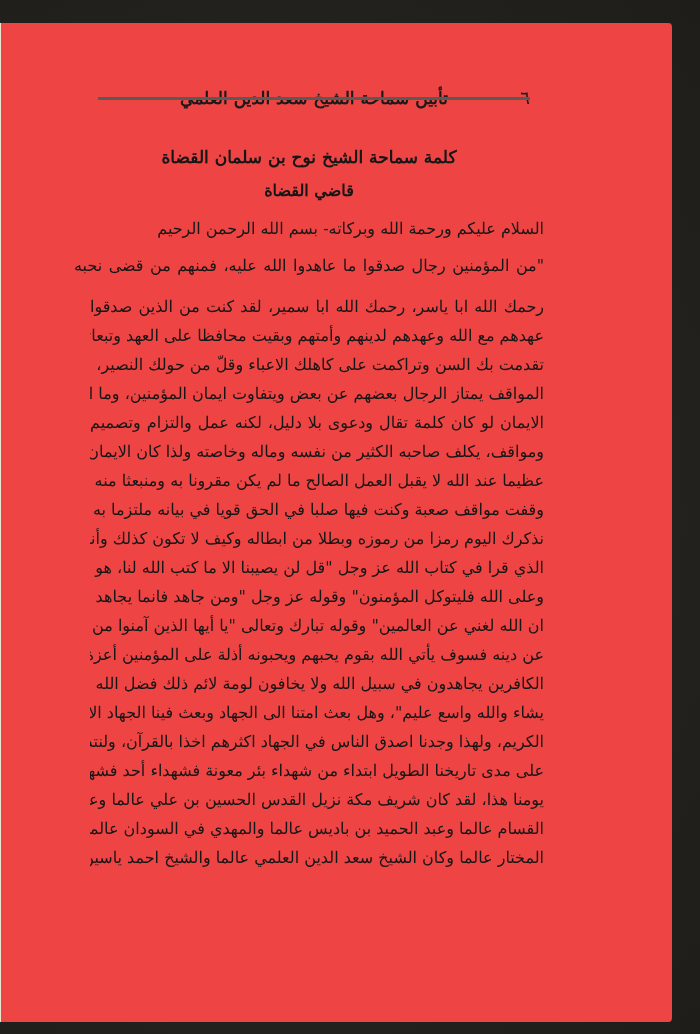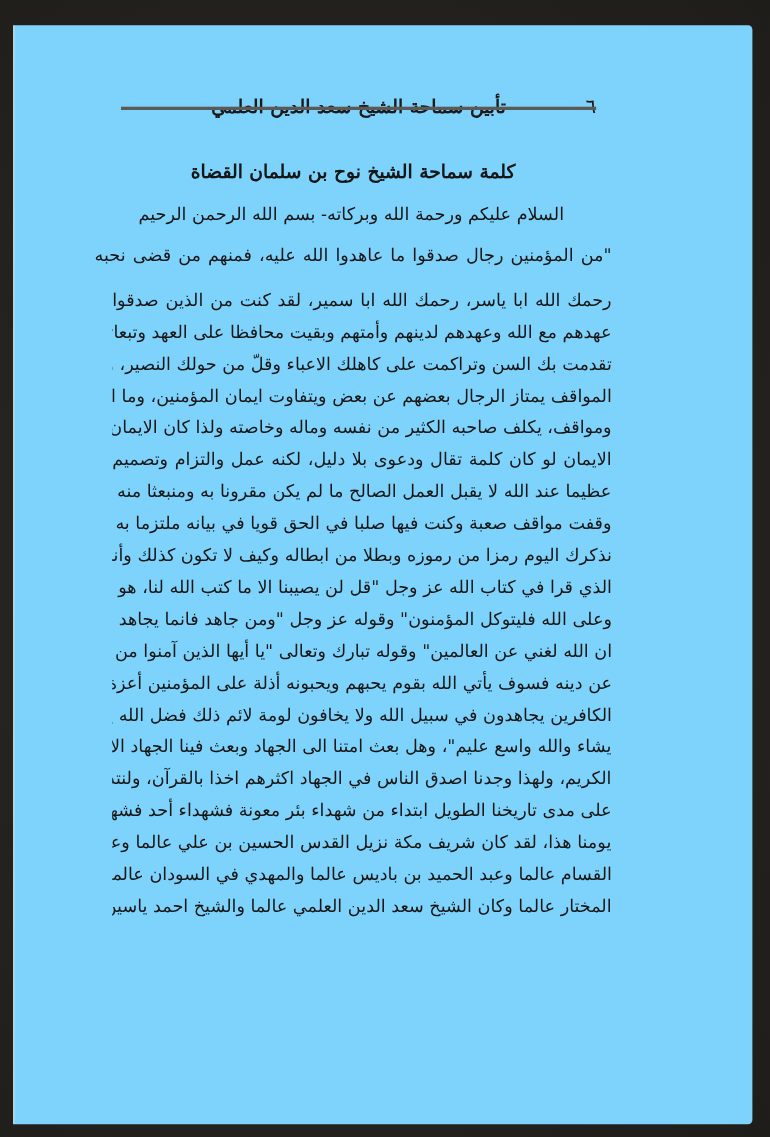--- a/index.html
+++ b/index.html
@@ -14,25 +14,25 @@
       position: relative;
       font-family: "DejaVu Sans", sans-serif;
     }
     .backdrop {
       position: absolute;
       inset: 0;
       background: radial-gradient(ellipse at 40% 50%, #2c2a25 0%, #1f1d1a 100%);
     }
     .page {
       position: absolute;
-      left: 12px;
+      left: 0;
       top: 23px;
       width: 672px;
       height: 999px;
-      background: #7dd3fc;
+      background: #ef4444;
       border-top-right-radius: 4px;
       border-bottom-right-radius: 4px;
       box-shadow: 1px 0 0 #e9e6d2 inset;
     }
     .running-head {
       position: absolute;
       left: 98px;
       top: 58px;
       width: 432px;
       height: 36px;
@@ -84,21 +84,21 @@
       margin: 0;
     }
     .speaker-role {
       text-align: center;
       font-size: 16px;
       font-weight: bold;
       line-height: 28px;
       margin: 6px 0 0 0;
     }
     .greeting {
-      text-align: left;
+      text-align: right;
       font-size: 16px;
       line-height: 28px;
       margin: 10px 0 0 0;
       padding-left: 40px;
     }
     .quote {
       text-align: justify;
       text-align-last: right;
       font-size: 16px;
       line-height: 29px;
@@ -129,33 +129,34 @@
 <div class="page">
 
   <div class="running-head">
     <span class="page-number">٦</span>
     <span class="running-title">تأبين سماحة الشيخ سعد الدين العلمي</span>
   </div>
   <div class="head-rule"></div>
 
   <div class="content">
     <h1 class="speech-title">كلمة سماحة الشيخ نوح بن سلمان القضاة</h1>
+    <h2 class="speaker-role">قاضي القضاة</h2>
     <p class="greeting">السلام عليكم ورحمة الله وبركاته- بسم الله الرحمن الرحيم</p>
 
     <p class="quote">
       <span class="line">"من المؤمنين رجال صدقوا ما عاهدوا الله عليه، فمنهم من قضى نحبه</span>
     </p>
 
     <p class="body-para">
       <span class="line">رحمك الله ابا ياسر، رحمك الله ابا سمير، لقد كنت من الذين صدقوا</span>
       <span class="line">عهدهم مع الله وعهدهم لدينهم وأمتهم وبقيت محافظا على العهد وتبعاته وان</span>
       <span class="line">تقدمت بك السن وتراكمت على كاهلك الاعباء وقلّ من حولك النصير، وبهذه</span>
       <span class="line">المواقف يمتاز الرجال بعضهم عن بعض ويتفاوت ايمان المؤمنين، وما اسهل</span>
+      <span class="line">الايمان لو كان كلمة تقال ودعوى بلا دليل، لكنه عمل والتزام وتصميم</span>
       <span class="line">ومواقف، يكلف صاحبه الكثير من نفسه وماله وخاصته ولذا كان الايمان</span>
-      <span class="line">الايمان لو كان كلمة تقال ودعوى بلا دليل، لكنه عمل والتزام وتصميم</span>
       <span class="line">عظيما عند الله لا يقبل العمل الصالح ما لم يكن مقرونا به ومنبعثا منه ولقد</span>
       <span class="line">وقفت مواقف صعبة وكنت فيها صلبا في الحق قويا في بيانه ملتزما به وصرنا</span>
       <span class="line">نذكرك اليوم رمزا من رموزه وبطلا من ابطاله وكيف لا تكون كذلك وأنت</span>
       <span class="line">الذي قرا في كتاب الله عز وجل "قل لن يصيبنا الا ما كتب الله لنا، هو مولانا</span>
       <span class="line">وعلى الله فليتوكل المؤمنون" وقوله عز وجل "ومن جاهد فانما يجاهد لنفسه،</span>
       <span class="line">ان الله لغني عن العالمين" وقوله تبارك وتعالى "يا أيها الذين آمنوا من يرتد منكم</span>
       <span class="line">عن دينه فسوف يأتي الله بقوم يحبهم ويحبونه أذلة على المؤمنين أعزة على</span>
       <span class="line">الكافرين يجاهدون في سبيل الله ولا يخافون لومة لائم ذلك فضل الله يؤتيه من</span>
       <span class="line">يشاء والله واسع عليم"، وهل بعث امتنا الى الجهاد وبعث فينا الجهاد الا القرآن</span>
       <span class="line">الكريم، ولهذا وجدنا اصدق الناس في الجهاد اكثرهم اخذا بالقرآن، ولنتذكرهم</span>

